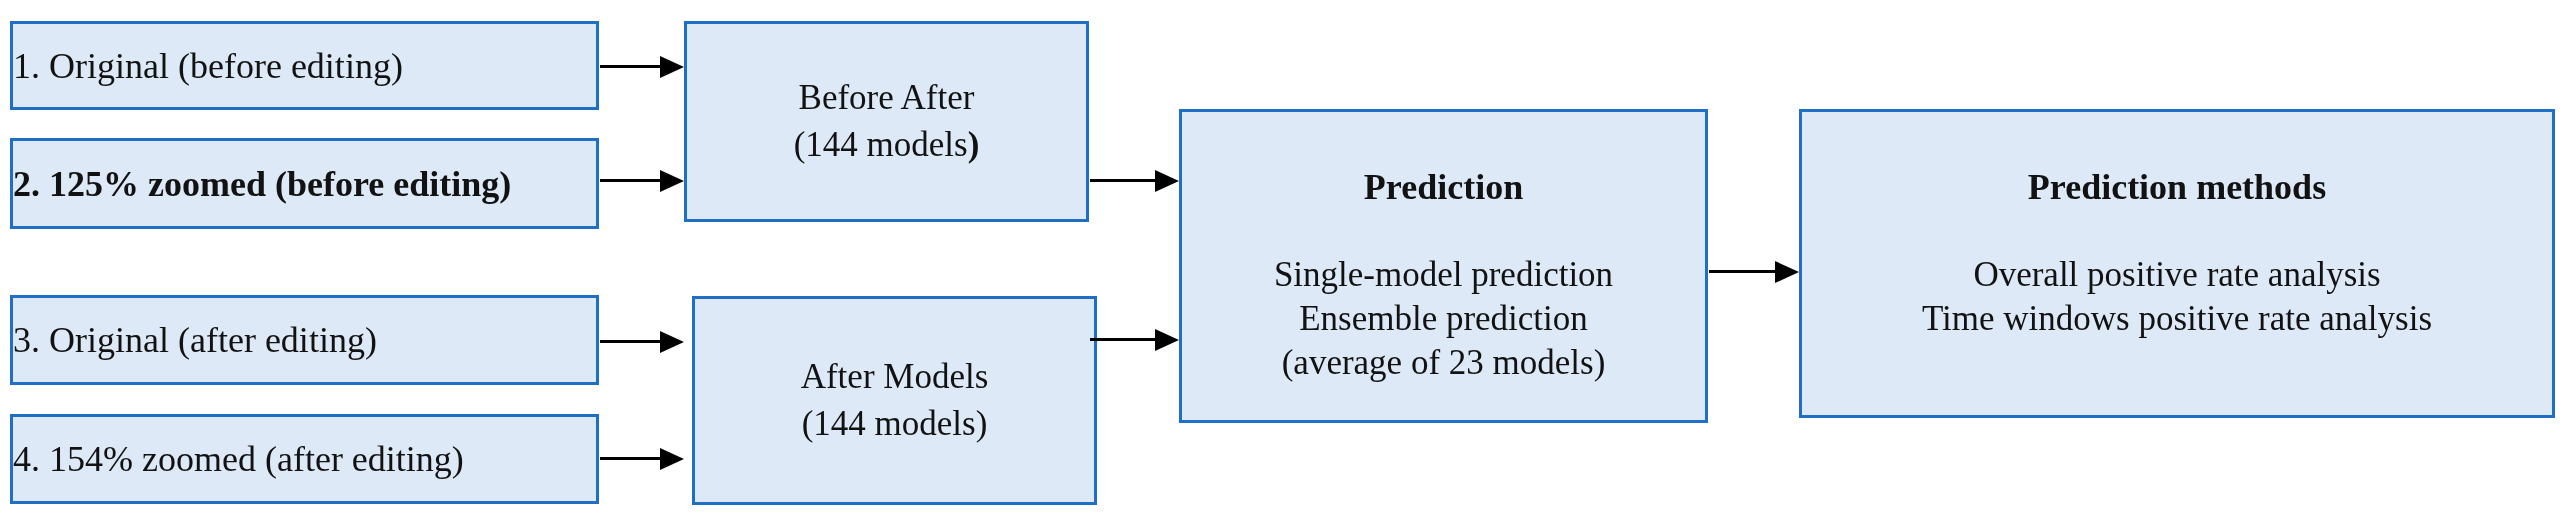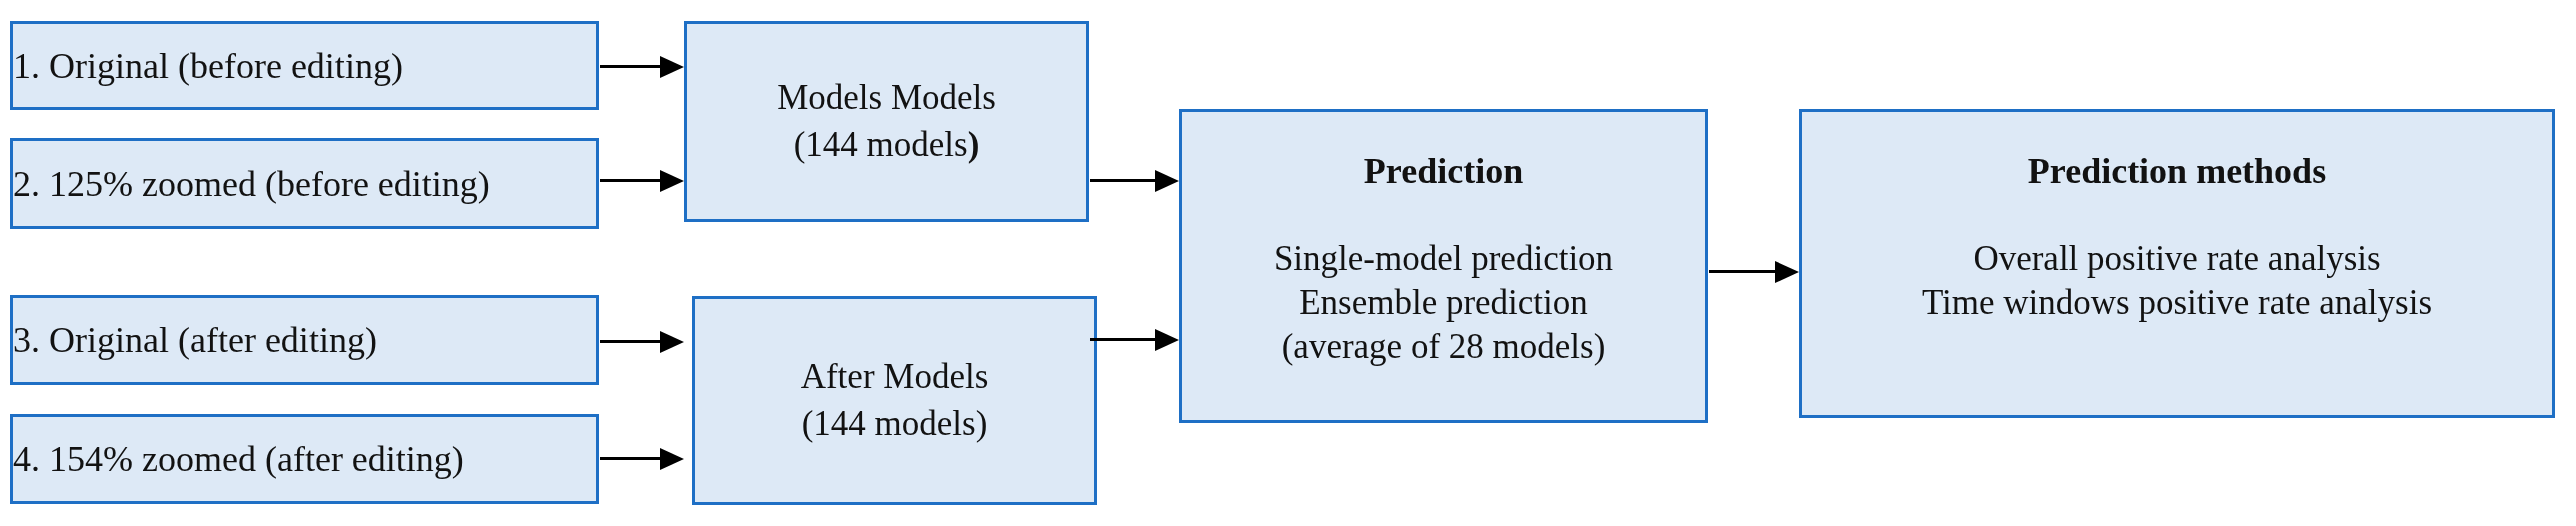--- a/index.html
+++ b/index.html
@@ -33,21 +33,21 @@
   
   .model-box{
     display:flex;flex-direction:column;
     justify-content:center;align-items:center;
     text-align:center;
     font-size:35px;line-height:1.32;
   }
   
   .titled-box{
     text-align:center;
-    padding-top:36px;
+    padding-top:52px;
   }
   .titled-box .box-title{
     font-weight:bold;
     font-size:36px;line-height:47px;
   }
   .titled-box .box-body{
     margin-top:42px;
     font-size:35px;line-height:44px;
   }
   .bp{font-weight:bold;}
@@ -67,48 +67,48 @@
 </style>
 </head>
 <body>
 
 <div class="canvas">
 
   <div class="box input-box" style="left:10px;top:21px;width:589px;height:89px;">
     <span>1. Original (before editing)</span>
   </div>
 
-  <div class="box input-box" style="left:10px;top:138px;width:589px;height:91px;">
+  <div class="box input-box" style="left:10px;top:138px;width:589px;height:91px;font-weight:bold;">
     <span>2. 125% zoomed (before editing)</span>
   </div>
 
   <div class="box input-box" style="left:10px;top:295px;width:589px;height:90px;">
     <span>3. Original (after editing)</span>
   </div>
 
   <div class="box input-box" style="left:10px;top:414px;width:589px;height:90px;">
     <span>4. 154% zoomed (after editing)</span>
   </div>
 
   <div class="box model-box" style="left:684px;top:21px;width:405px;height:201px;">
-    <div>Models Models</div>
+    <div>Before After</div>
     <div><span>(144 models</span><span class="bp">)</span></div>
   </div>
 
   <div class="box model-box" style="left:692px;top:296px;width:405px;height:209px;">
     <div>After Models</div>
     <div>(144 models)</div>
   </div>
 
   <div class="box titled-box" style="left:1179px;top:109px;width:529px;height:314px;">
     <div class="box-title">Prediction</div>
     <div class="box-body">
       <div>Single-model prediction</div>
       <div>Ensemble prediction</div>
-      <div>(average of 28 models)</div>
+      <div>(average of 23 models)</div>
     </div>
   </div>
 
   <div class="box titled-box" style="left:1799px;top:109px;width:756px;height:309px;">
     <div class="box-title">Prediction methods</div>
     <div class="box-body">
       <div>Overall positive rate analysis</div>
       <div>Time windows positive rate analysis</div>
     </div>
   </div>

